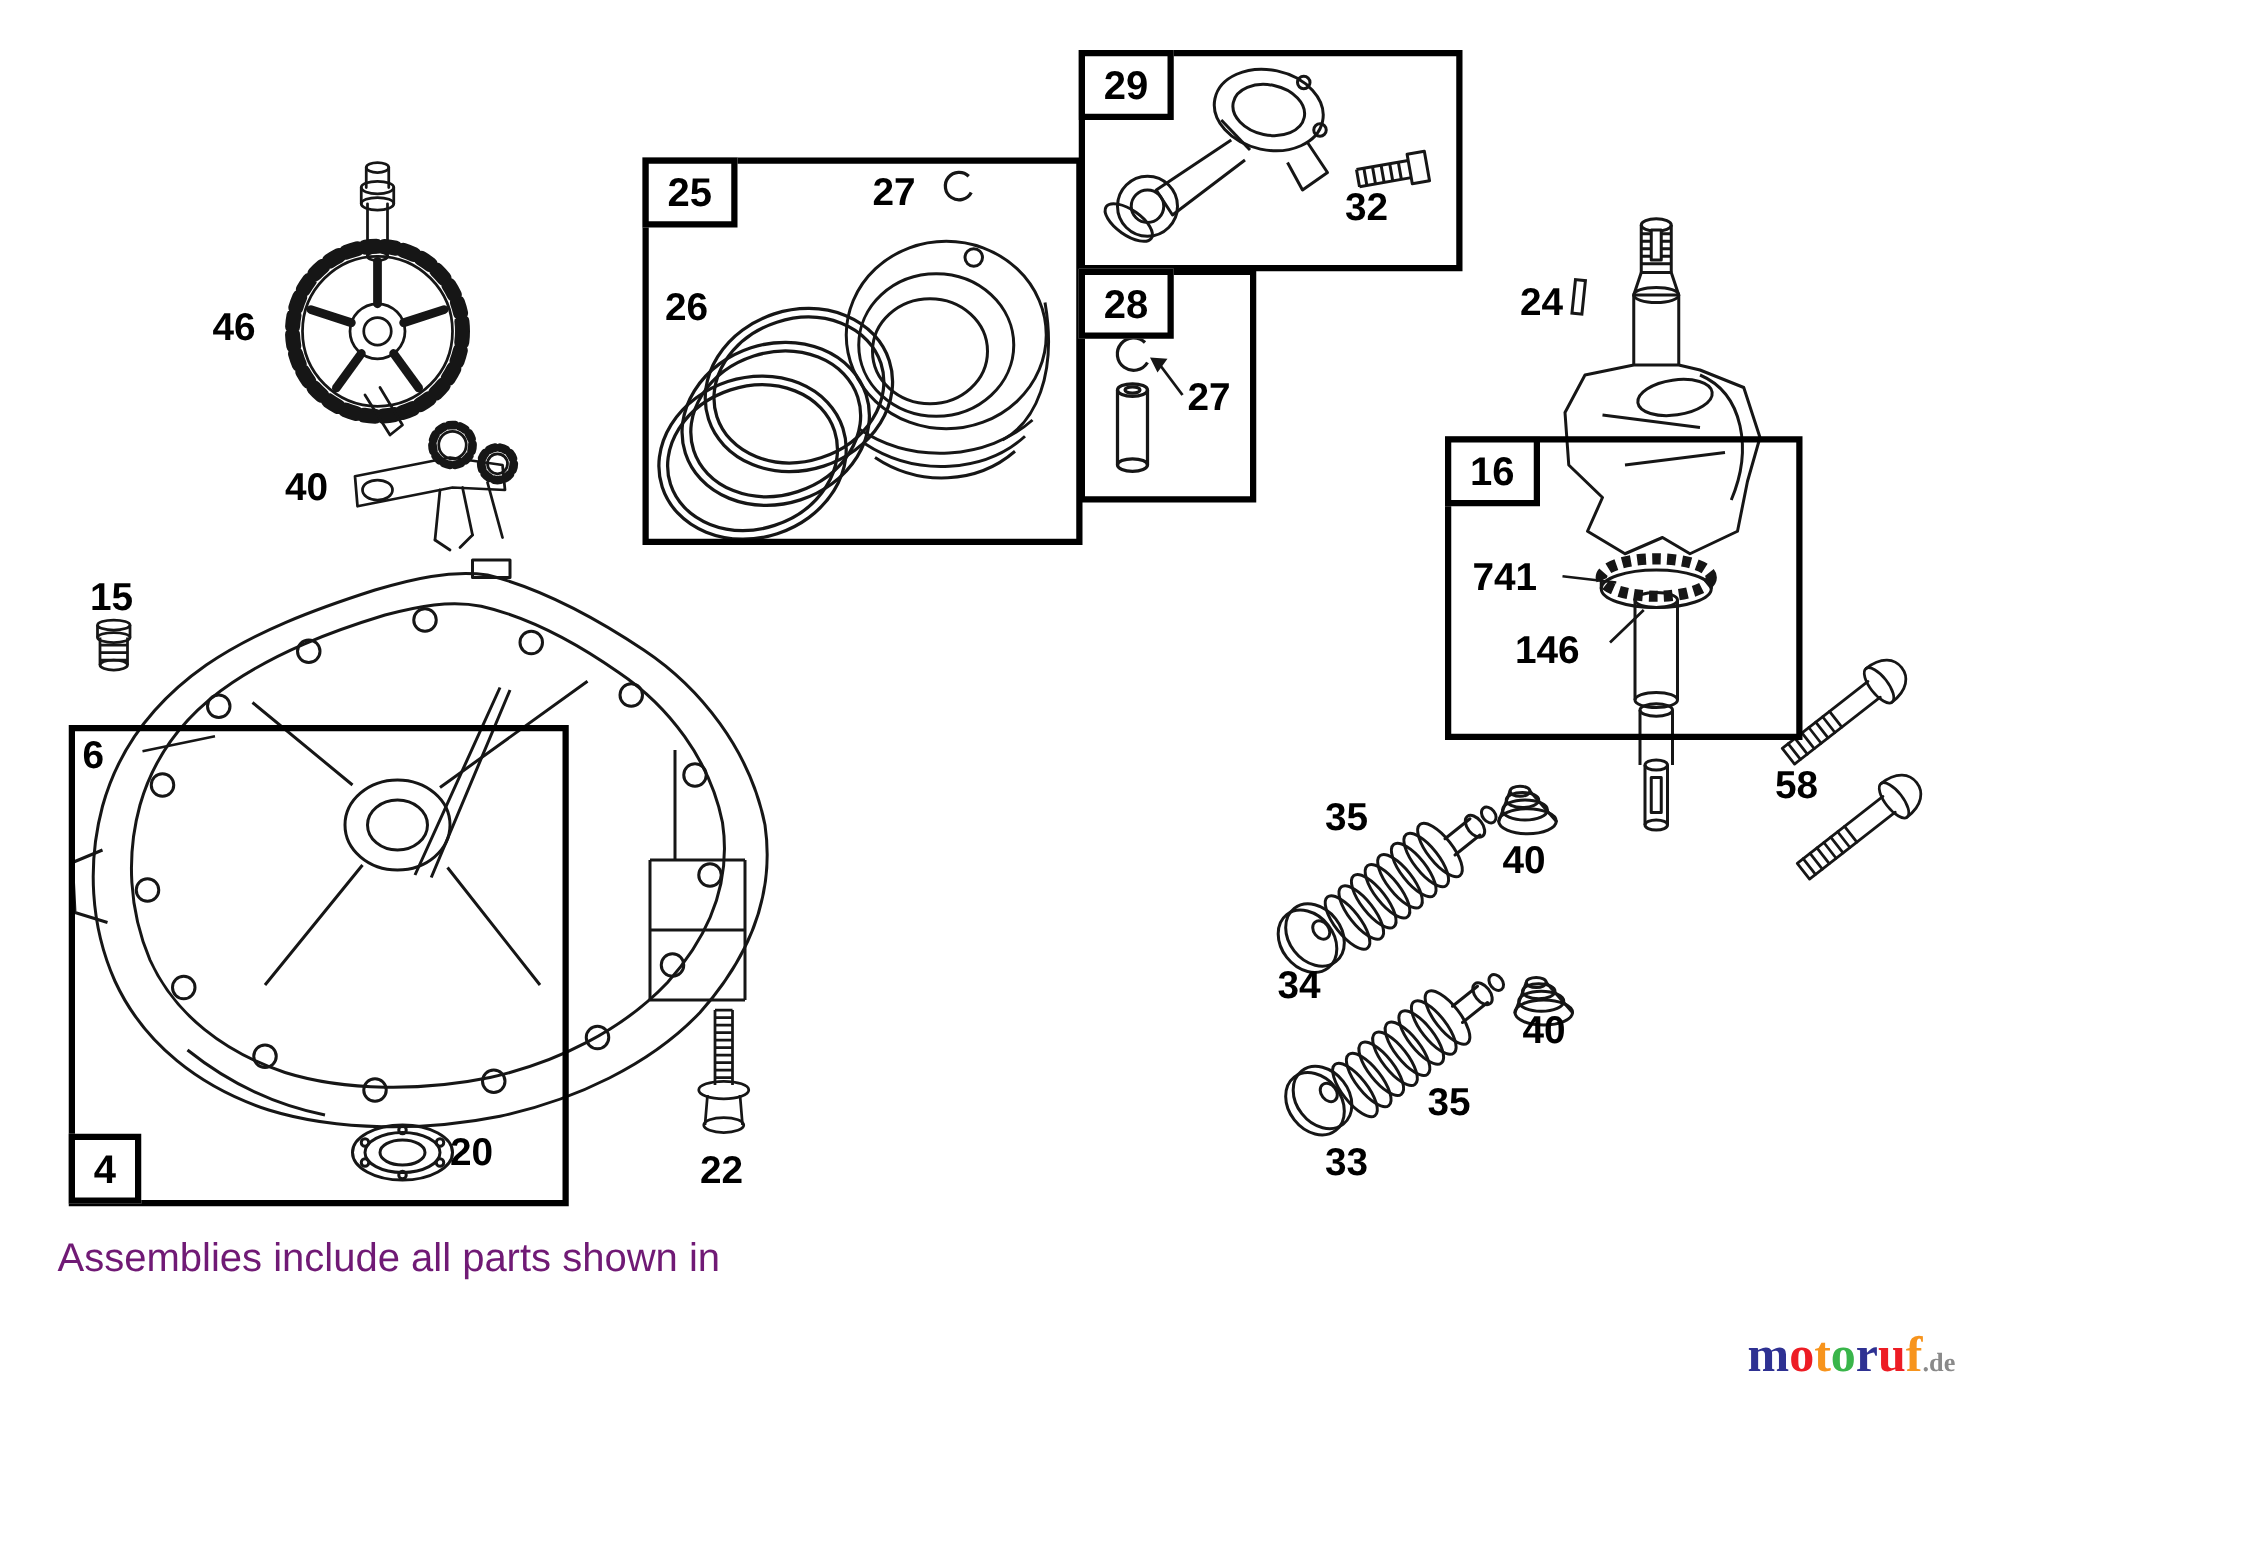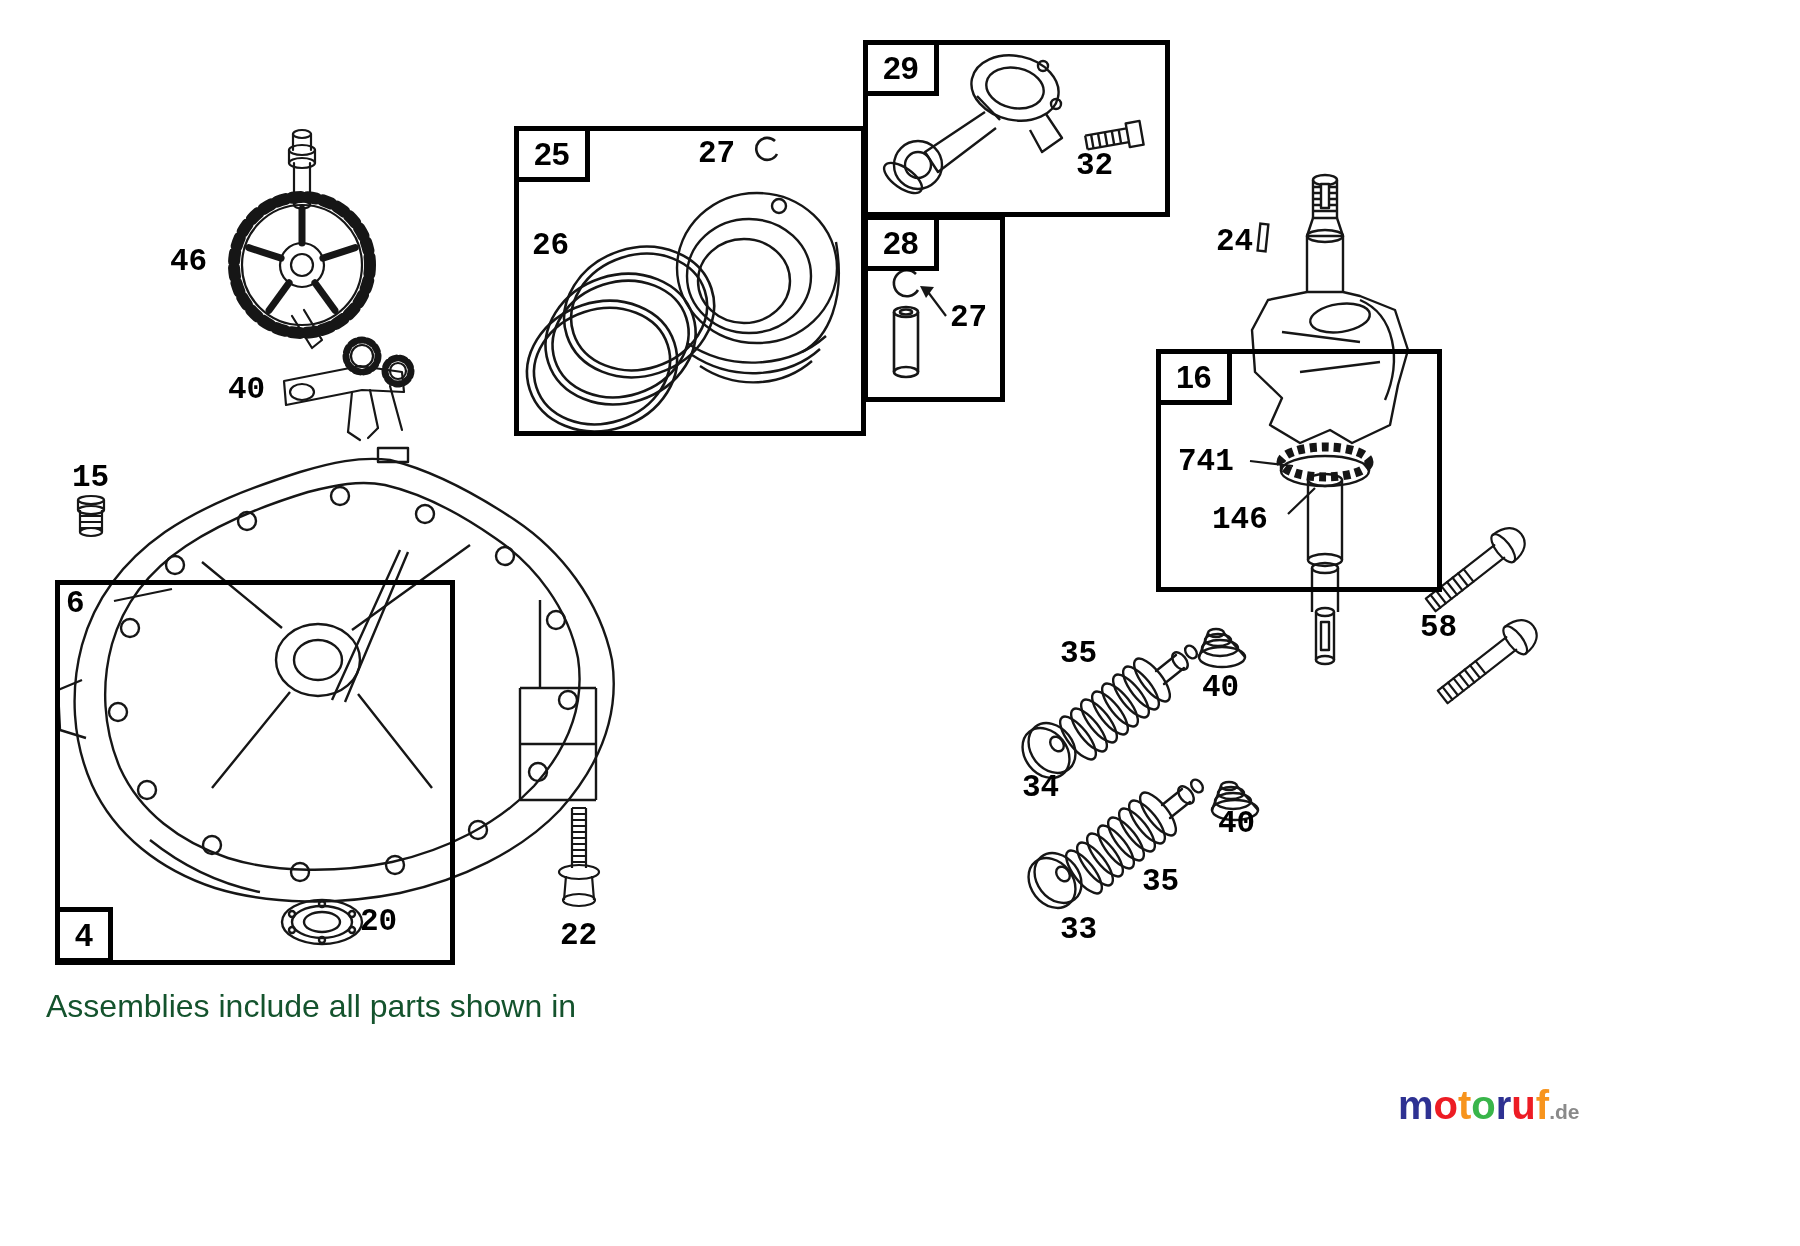--- a/index.html
+++ b/index.html
@@ -12,30 +12,28 @@
     position:absolute;border:5px solid #000;box-sizing:border-box;
     background:transparent;z-index:2;
   }
   .boxlabel{
     position:absolute;border:5px solid #000;background:#fff;color:#000000;
     font-weight:bold;font-size:32px;line-height:1;padding:7px 15px;z-index:4;
   }
   .plabel{
     position:absolute;color:#000;font-weight:bold;font-size:31px;line-height:1;z-index:3;
     white-space:nowrap;
-    font-family:Liberation Mono, monospace;
   }
   .caption{
-    position:absolute;left:46px;top:986px;color:#14532d;font-size:32px;line-height:40px;z-index:3;
+    position:absolute;left:46px;top:986px;color:#701a75;font-size:32px;line-height:40px;z-index:3;
   }
   #watermark{
     position:absolute;left:1398px;top:1064px;z-index:3;
-    font-family:Liberation Sans, sans-serif;font-weight:bold;font-size:40px;line-height:1;
+    font-family:Liberation Serif, serif;font-weight:bold;font-size:40px;line-height:1;
     white-space:nowrap;
-    margin-top:21px;
   }
   #watermark .suffix{font-size:21px;font-weight:bold;}
 </style>
 </head>
 <body>
 
 <svg id="art" width="1800" height="1246" viewBox="0 0 1800 1246">
   <defs>
     <g id="bolt45" fill="none" stroke="#161616" stroke-width="2.2" stroke-linecap="round">
       <path d="M1418 560 H1505 M1418 576 H1505 M1418 560 V576"></path>

